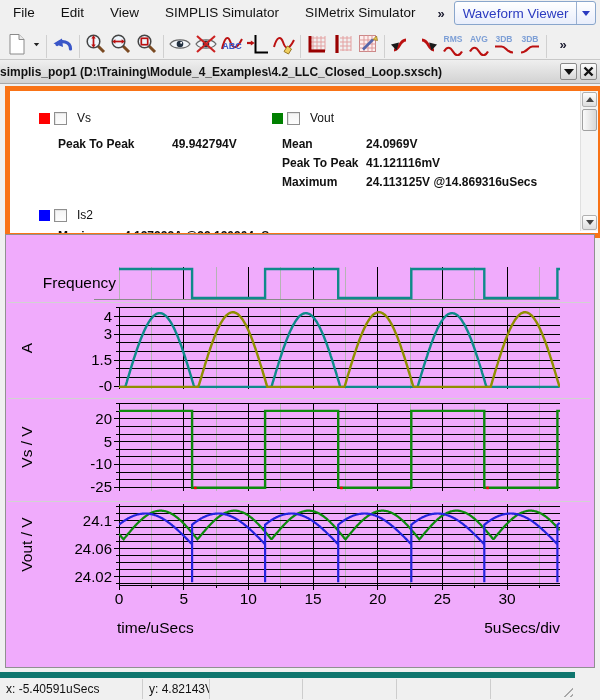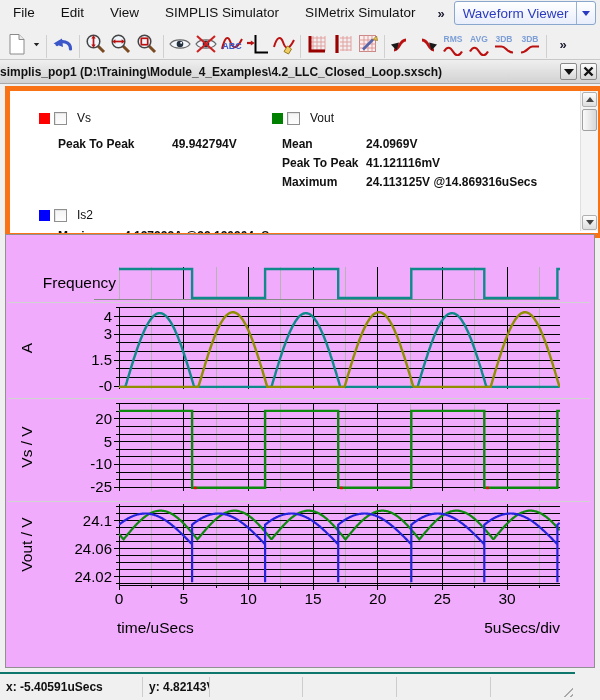--- a/index.html
+++ b/index.html
@@ -44,21 +44,21 @@
   .vs-up{top:1px;} .vs-down{bottom:1px;}
   .tri-up{width:0;height:0;border-left:4px solid transparent;border-right:4px solid transparent;border-bottom:5px solid #444;}
   .tri-down{width:0;height:0;border-left:4px solid transparent;border-right:4px solid transparent;border-top:5px solid #444;}
   .vs-thumb{position:absolute;left:1px;top:18px;width:15px;height:22px;background:linear-gradient(90deg,#fafafa,#d8d8d8);border:1px solid #a0a0a0;border-radius:2px;box-sizing:border-box;}
 
   
   .chart-panel{position:absolute;left:5px;top:234px;width:588px;height:432px;background:#f0abfc;border:1px solid #909090;}
   .chart-panel svg{display:block;}
 
   
-  .statusbar{position:absolute;left:0;top:672px;width:575px;height:28px;background:#f0f0f0;border-top:2px solid #0f766e;box-sizing:border-box;display:flex;align-items:center;font-size:12px;font-weight:bold;}
+  .statusbar{position:absolute;left:0;top:672px;width:575px;height:28px;background:#f0f0f0;border-top:6px solid #0f766e;box-sizing:border-box;display:flex;align-items:center;font-size:12px;}
   .sb-cell{height:20px;line-height:20px;padding-left:6px;border-right:1px solid #cdcdcd;box-sizing:border-box;white-space:nowrap;overflow:hidden;}
   .grip{position:absolute;right:2px;bottom:3px;width:12px;height:12px;clip-path:polygon(100% 0,100% 100%,0 100%);background:repeating-linear-gradient(135deg,#f0f0f0 0 2.5px,#a8a8a8 2.5px 4px);}
 </style>
 </head>
 <body>
 
 <div class="app">
 
   <div class="menubar" id="menubar">
       <span class="menu-item">File</span>

